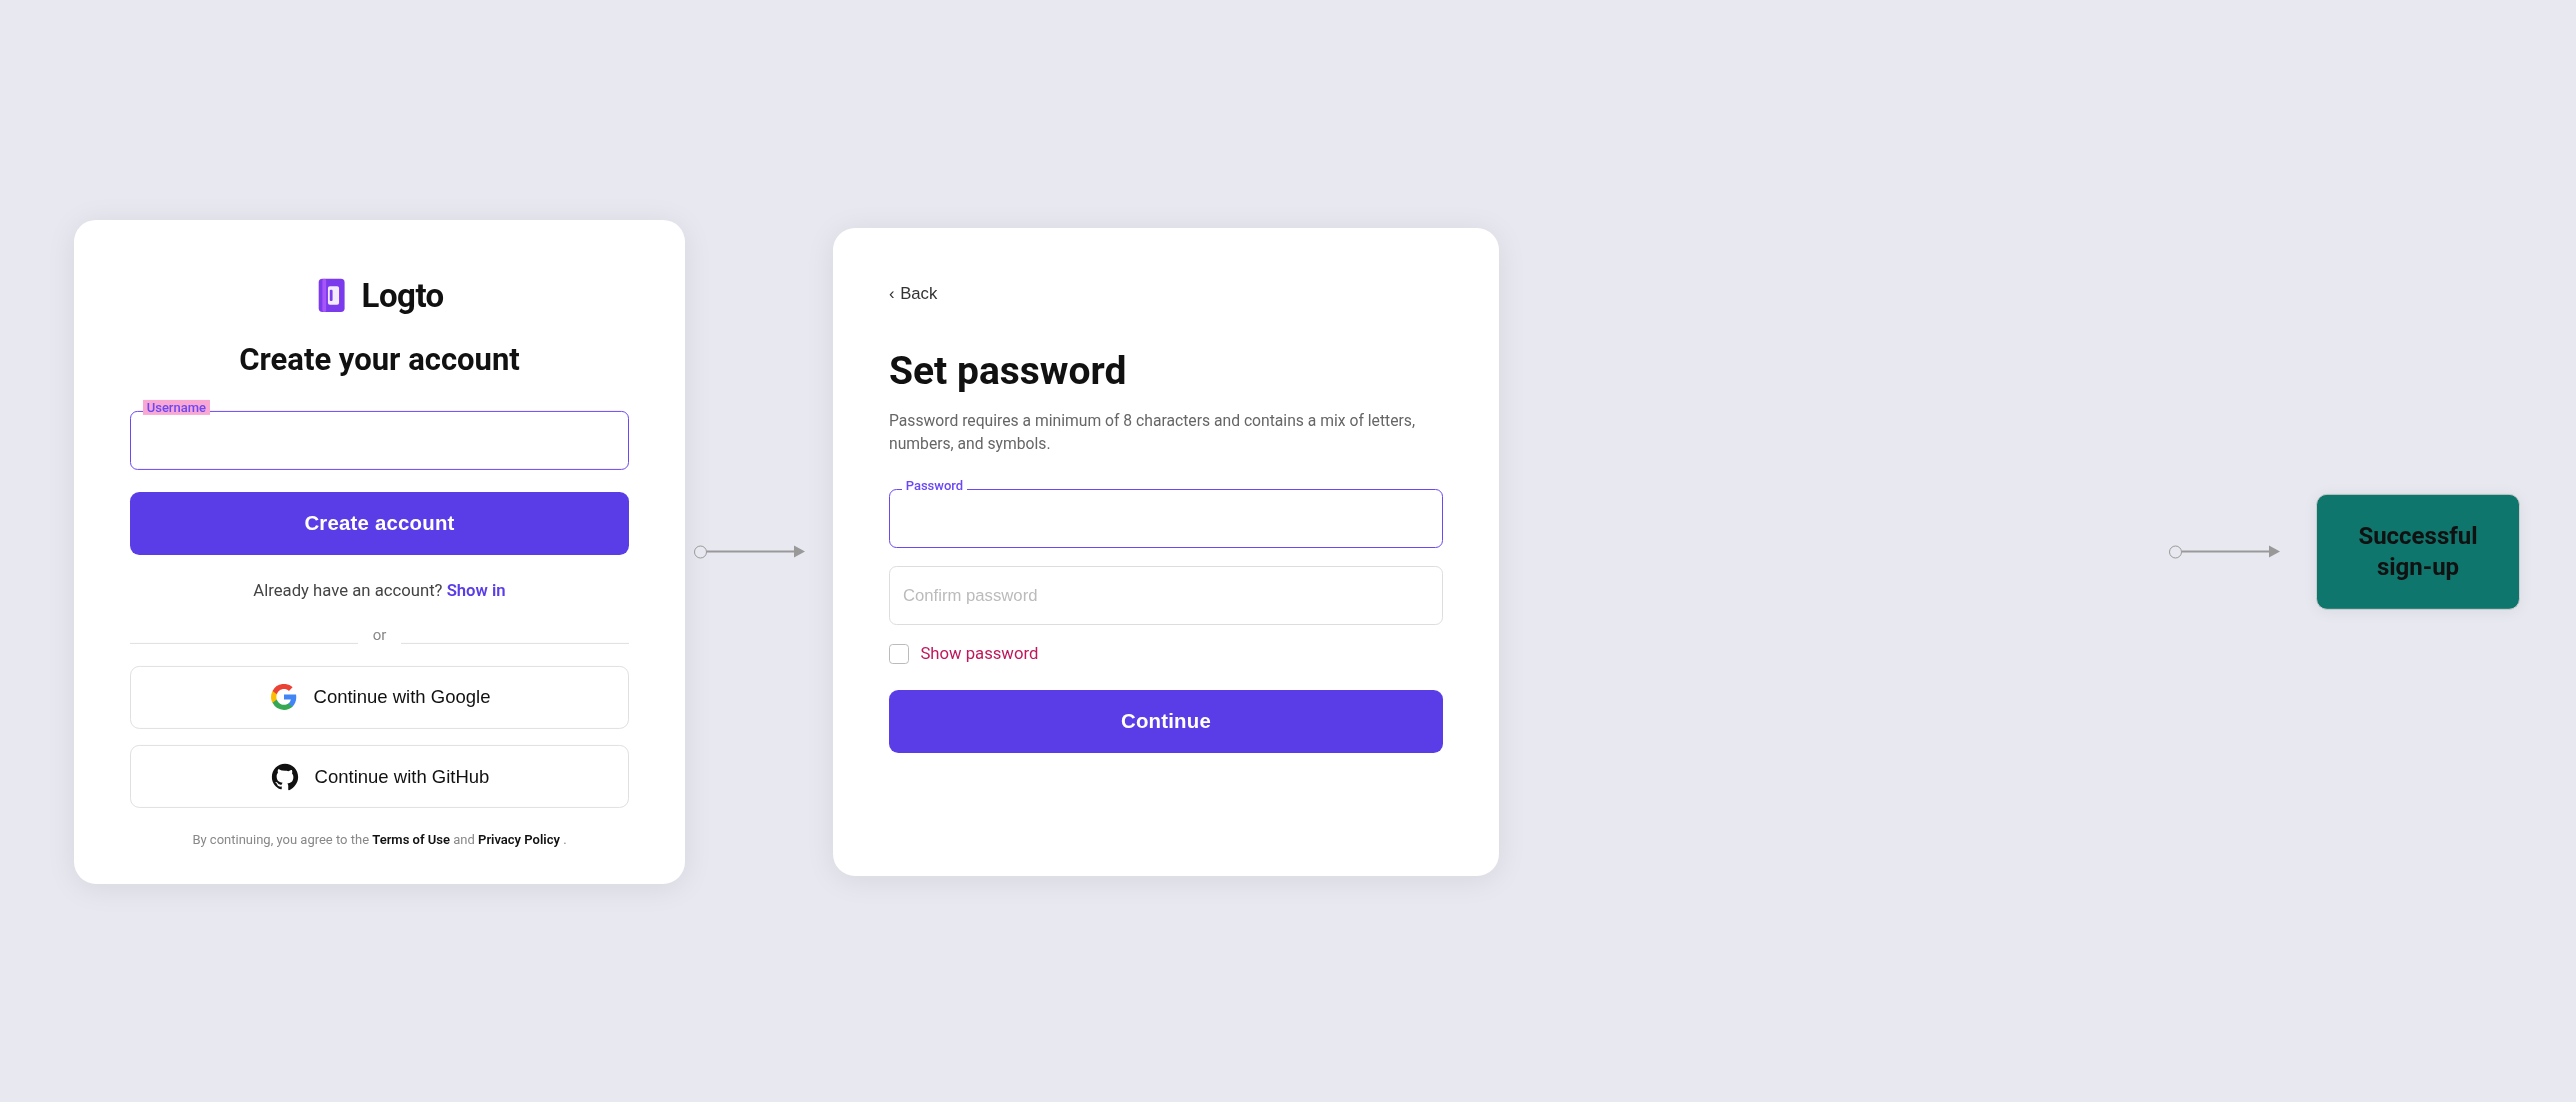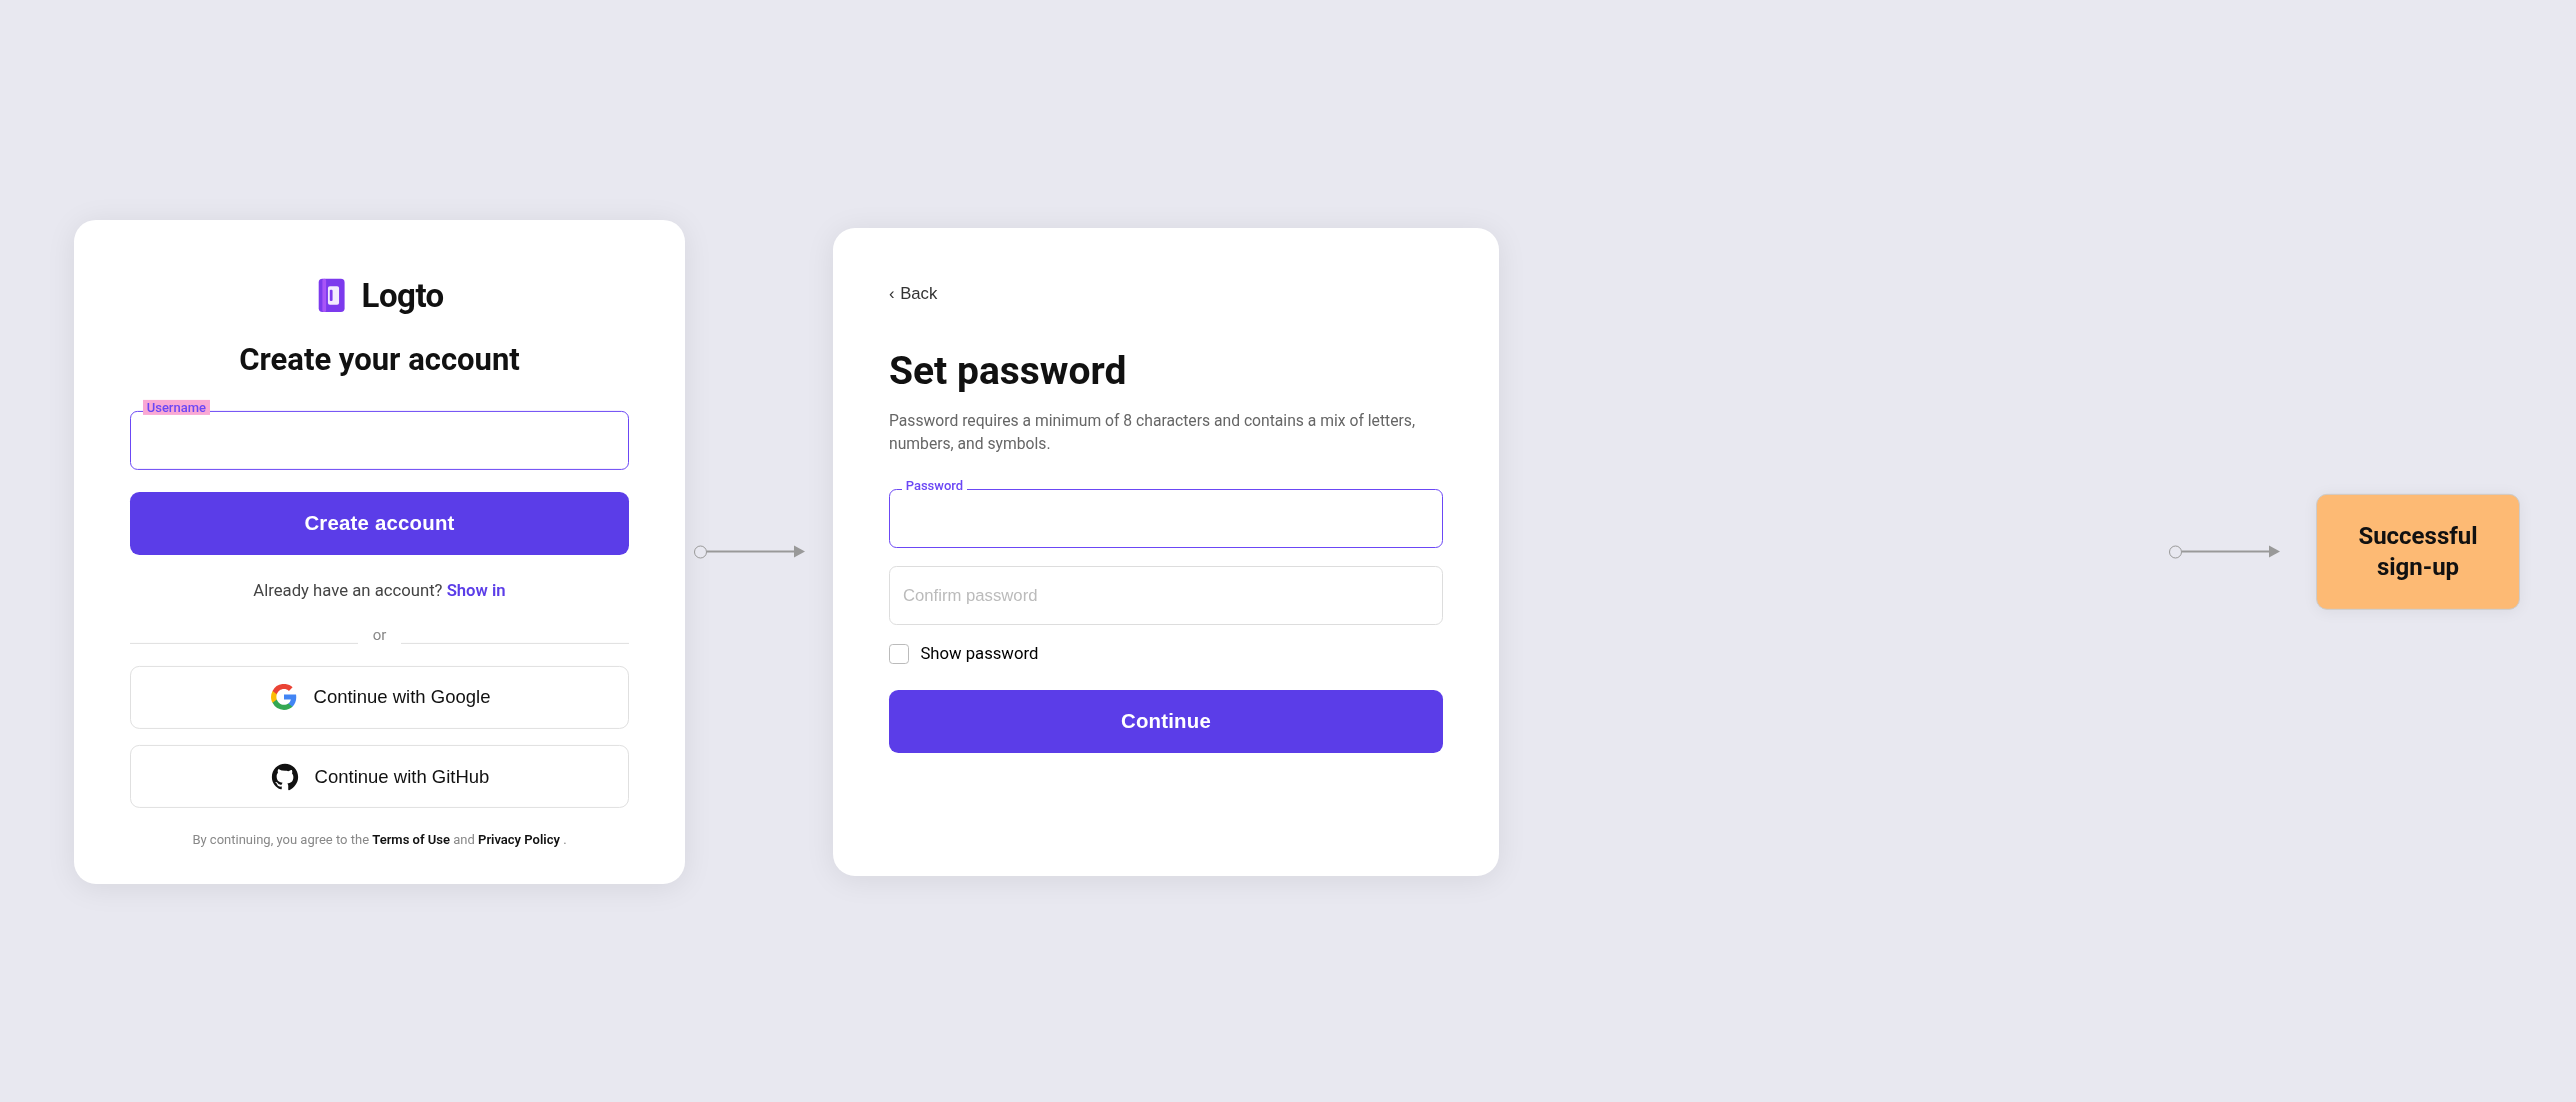--- a/index.html
+++ b/index.html
@@ -352,21 +352,21 @@
       height: 20.4px;
       border: 1.9px solid #bbb;
       border-radius: 3.7px;
       background: #fff;
       cursor: pointer;
       flex-shrink: 0;
     }
 
     .show-password-label {
       font-size: 16.7px;
-      color: #000000;
+      color: #be185d;
       cursor: pointer;
     }
 
     .continue-btn {
       width: 100%;
       height: 63px;
       background: #5b3de8;
       color: #fff;
       border: none;
       border-radius: 9.3px;
@@ -375,21 +375,21 @@
       cursor: pointer;
       letter-spacing: 0.2px;
     }
 
     
     .success-box {
       position: absolute;
       right: 56px;
       top: 50%;
       transform: translateY(-50%);
-      background: #fdba74;
+      background: #0f766e;
       border: 1.4px solid #ccc;
       border-radius: 11px;
       padding: 26px 33px;
       text-align: center;
       box-shadow: 0 1.9px 15px rgba(0,0,0,0.06);
       min-width: 204px;
     }
 
     .success-text {
       font-size: 24px;

